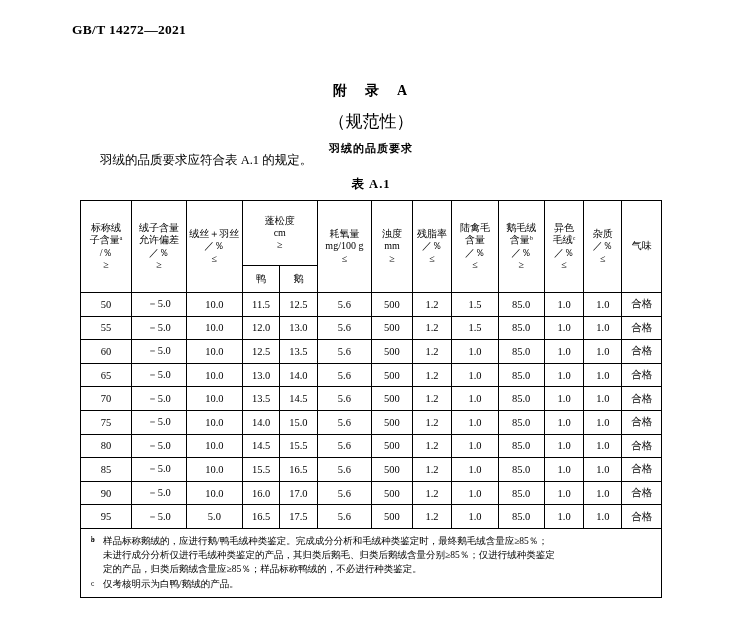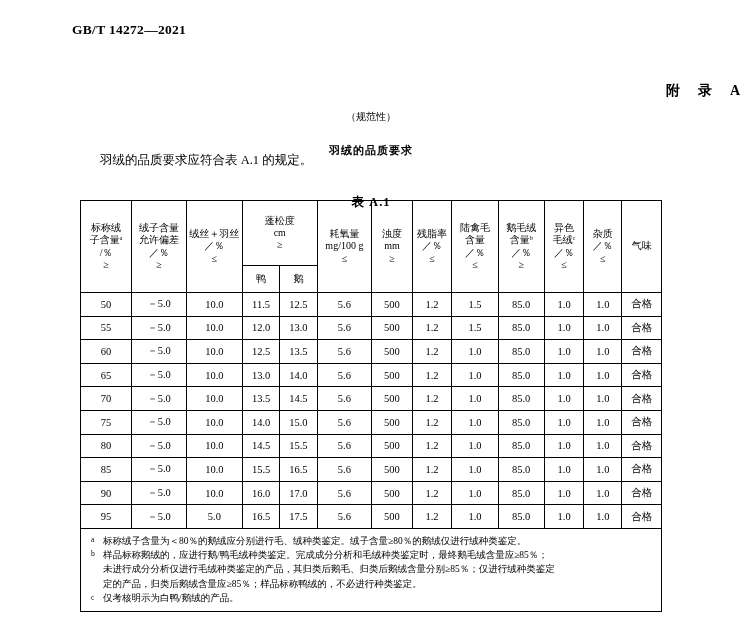--- a/index.html
+++ b/index.html
@@ -36,25 +36,24 @@
     left: 0;
     top: 82px;
     width: 742px;
     text-align: center;
   }
   .annex-title {
     font-size: 14px;
     font-weight: bold;
     letter-spacing: 2px;
     margin-bottom: 10px;
-    text-align: right;
   }
   .annex-sub {
-    font-size: 10px;
-    margin-bottom: 19px;
+    font-size: 17px;
+    margin-bottom: 8px;
   }
   .annex-name {
     font-size: 11px;
     font-weight: bold;
     letter-spacing: 1px;
   }
   .lead-para {
     position: absolute;
     left: 100px;
     top: 152px;
@@ -62,21 +61,20 @@
   }
   .table-caption {
     position: absolute;
     left: 0;
     top: 176px;
     width: 742px;
     text-align: center;
     font-size: 12.5px;
     font-weight: bold;
     letter-spacing: 1px;
-    margin-top: 18px;
   }
   .table-wrap {
     position: absolute;
     left: 80px;
     top: 200px;
     width: 582px;
   }
   table.qt {
     border-collapse: collapse;
     width: 582px;
@@ -378,21 +376,20 @@
           <td>1.0</td>
           <td>1.0</td>
           <td>合格</td>
         </tr>
       </tbody>
     </table>
 
     <div class="notes">
       <span class="note-line">
         <span class="note-mark">a</span>
-        <span>标称绒子含量为＜80％的鹅绒应分别进行毛、绒种类鉴定。绒子含量≥80％的鹅绒仅进行绒种类鉴定。</span>
       </span>
       <span class="note-line">
         <span class="note-mark">b</span>
         <span>样品标称鹅绒的，应进行鹅/鸭毛绒种类鉴定。完成成分分析和毛绒种类鉴定时，最终鹅毛绒含量应≥85％；</span>
       </span>
       <span class="note-line">
         <span>未进行成分分析仅进行毛绒种类鉴定的产品，其归类后鹅毛、归类后鹅绒含量分别≥85％；仅进行绒种类鉴定</span>
       </span>
       <span class="note-line">
         <span>定的产品，归类后鹅绒含量应≥85％；样品标称鸭绒的，不必进行种类鉴定。</span>

